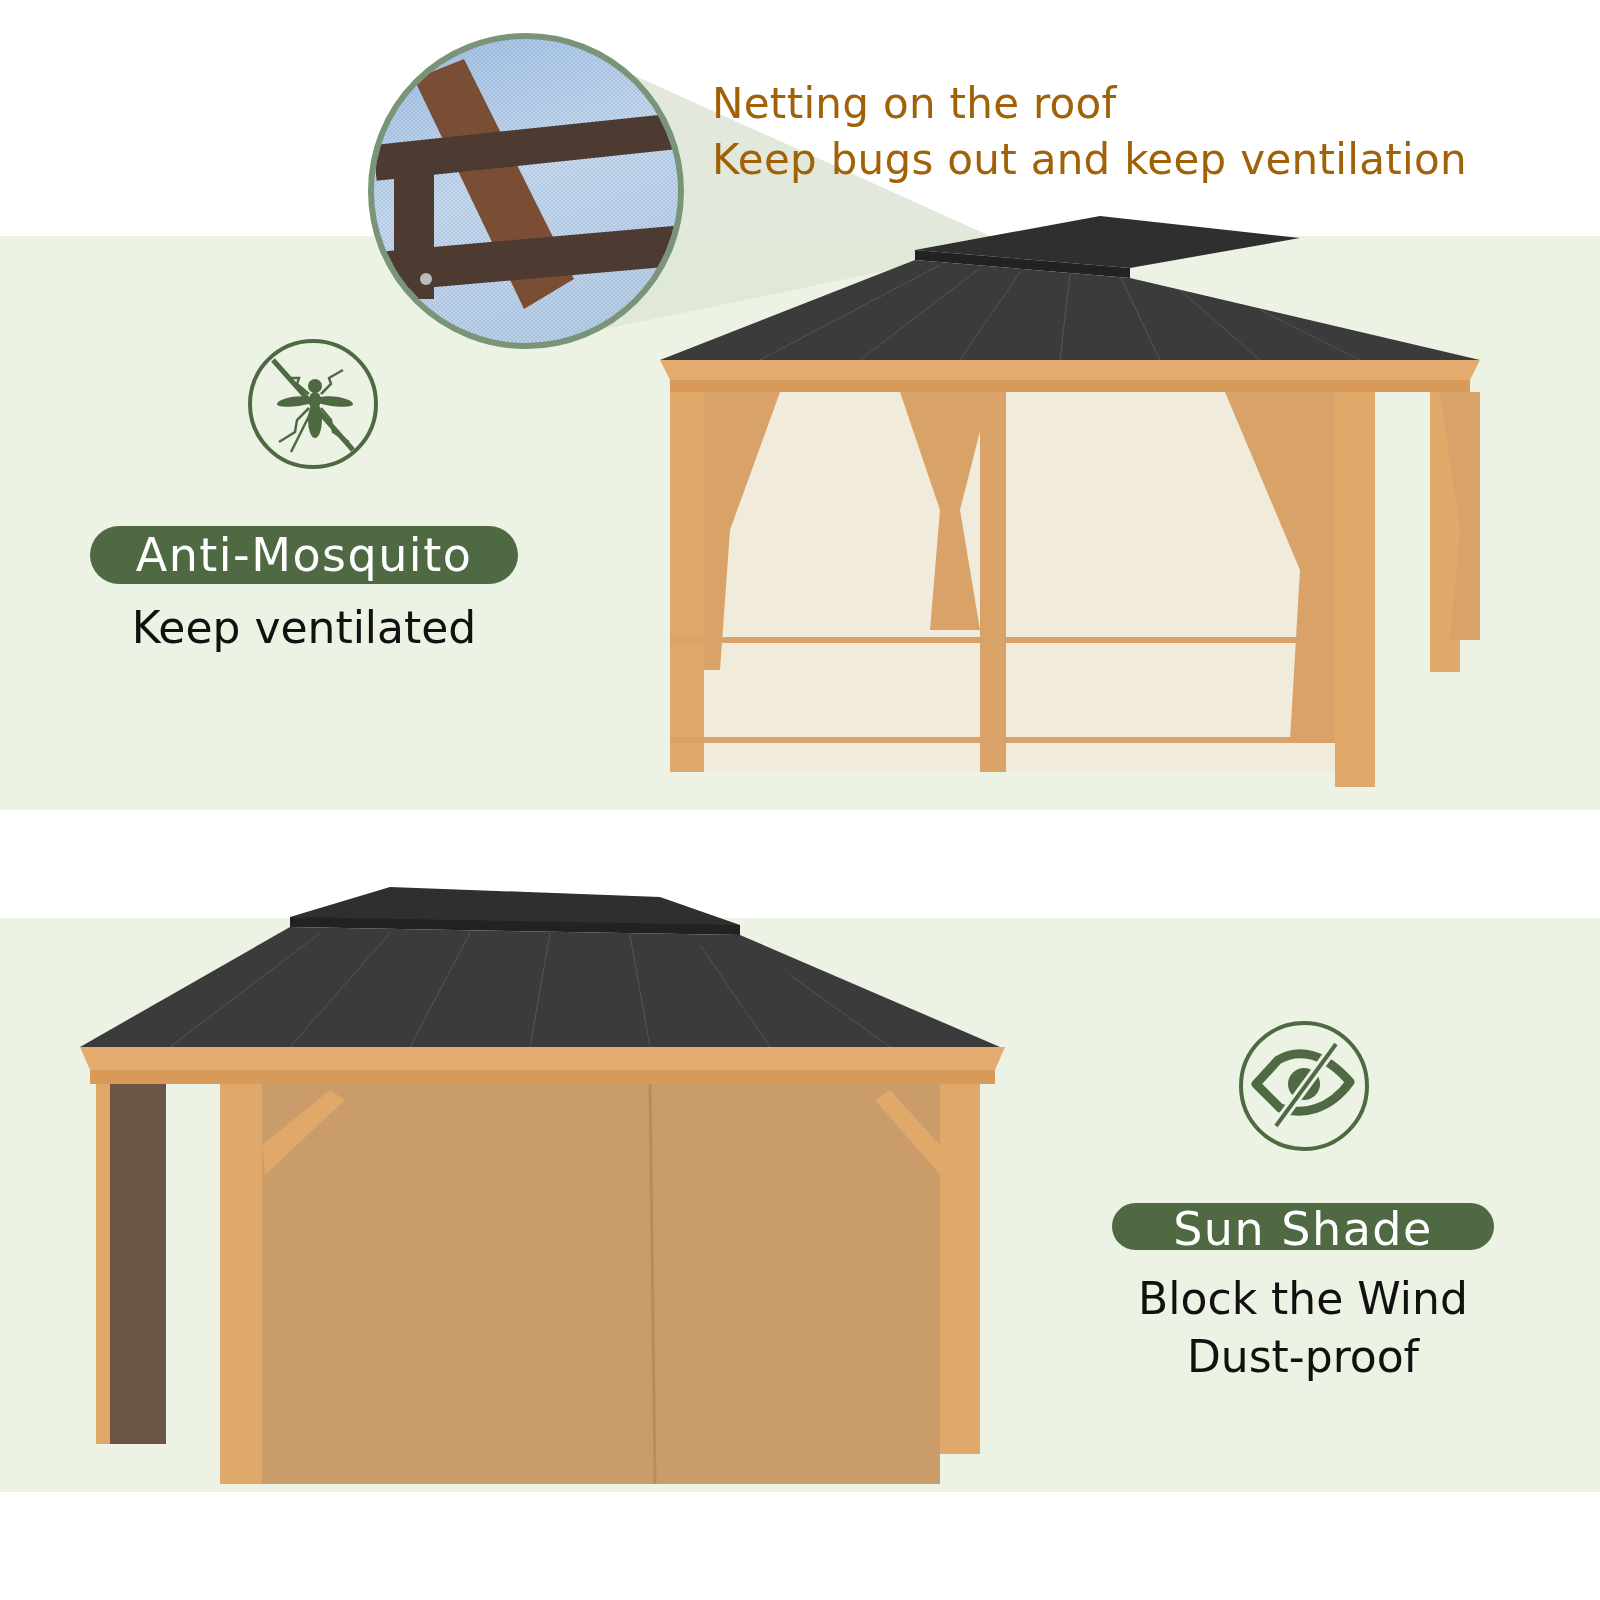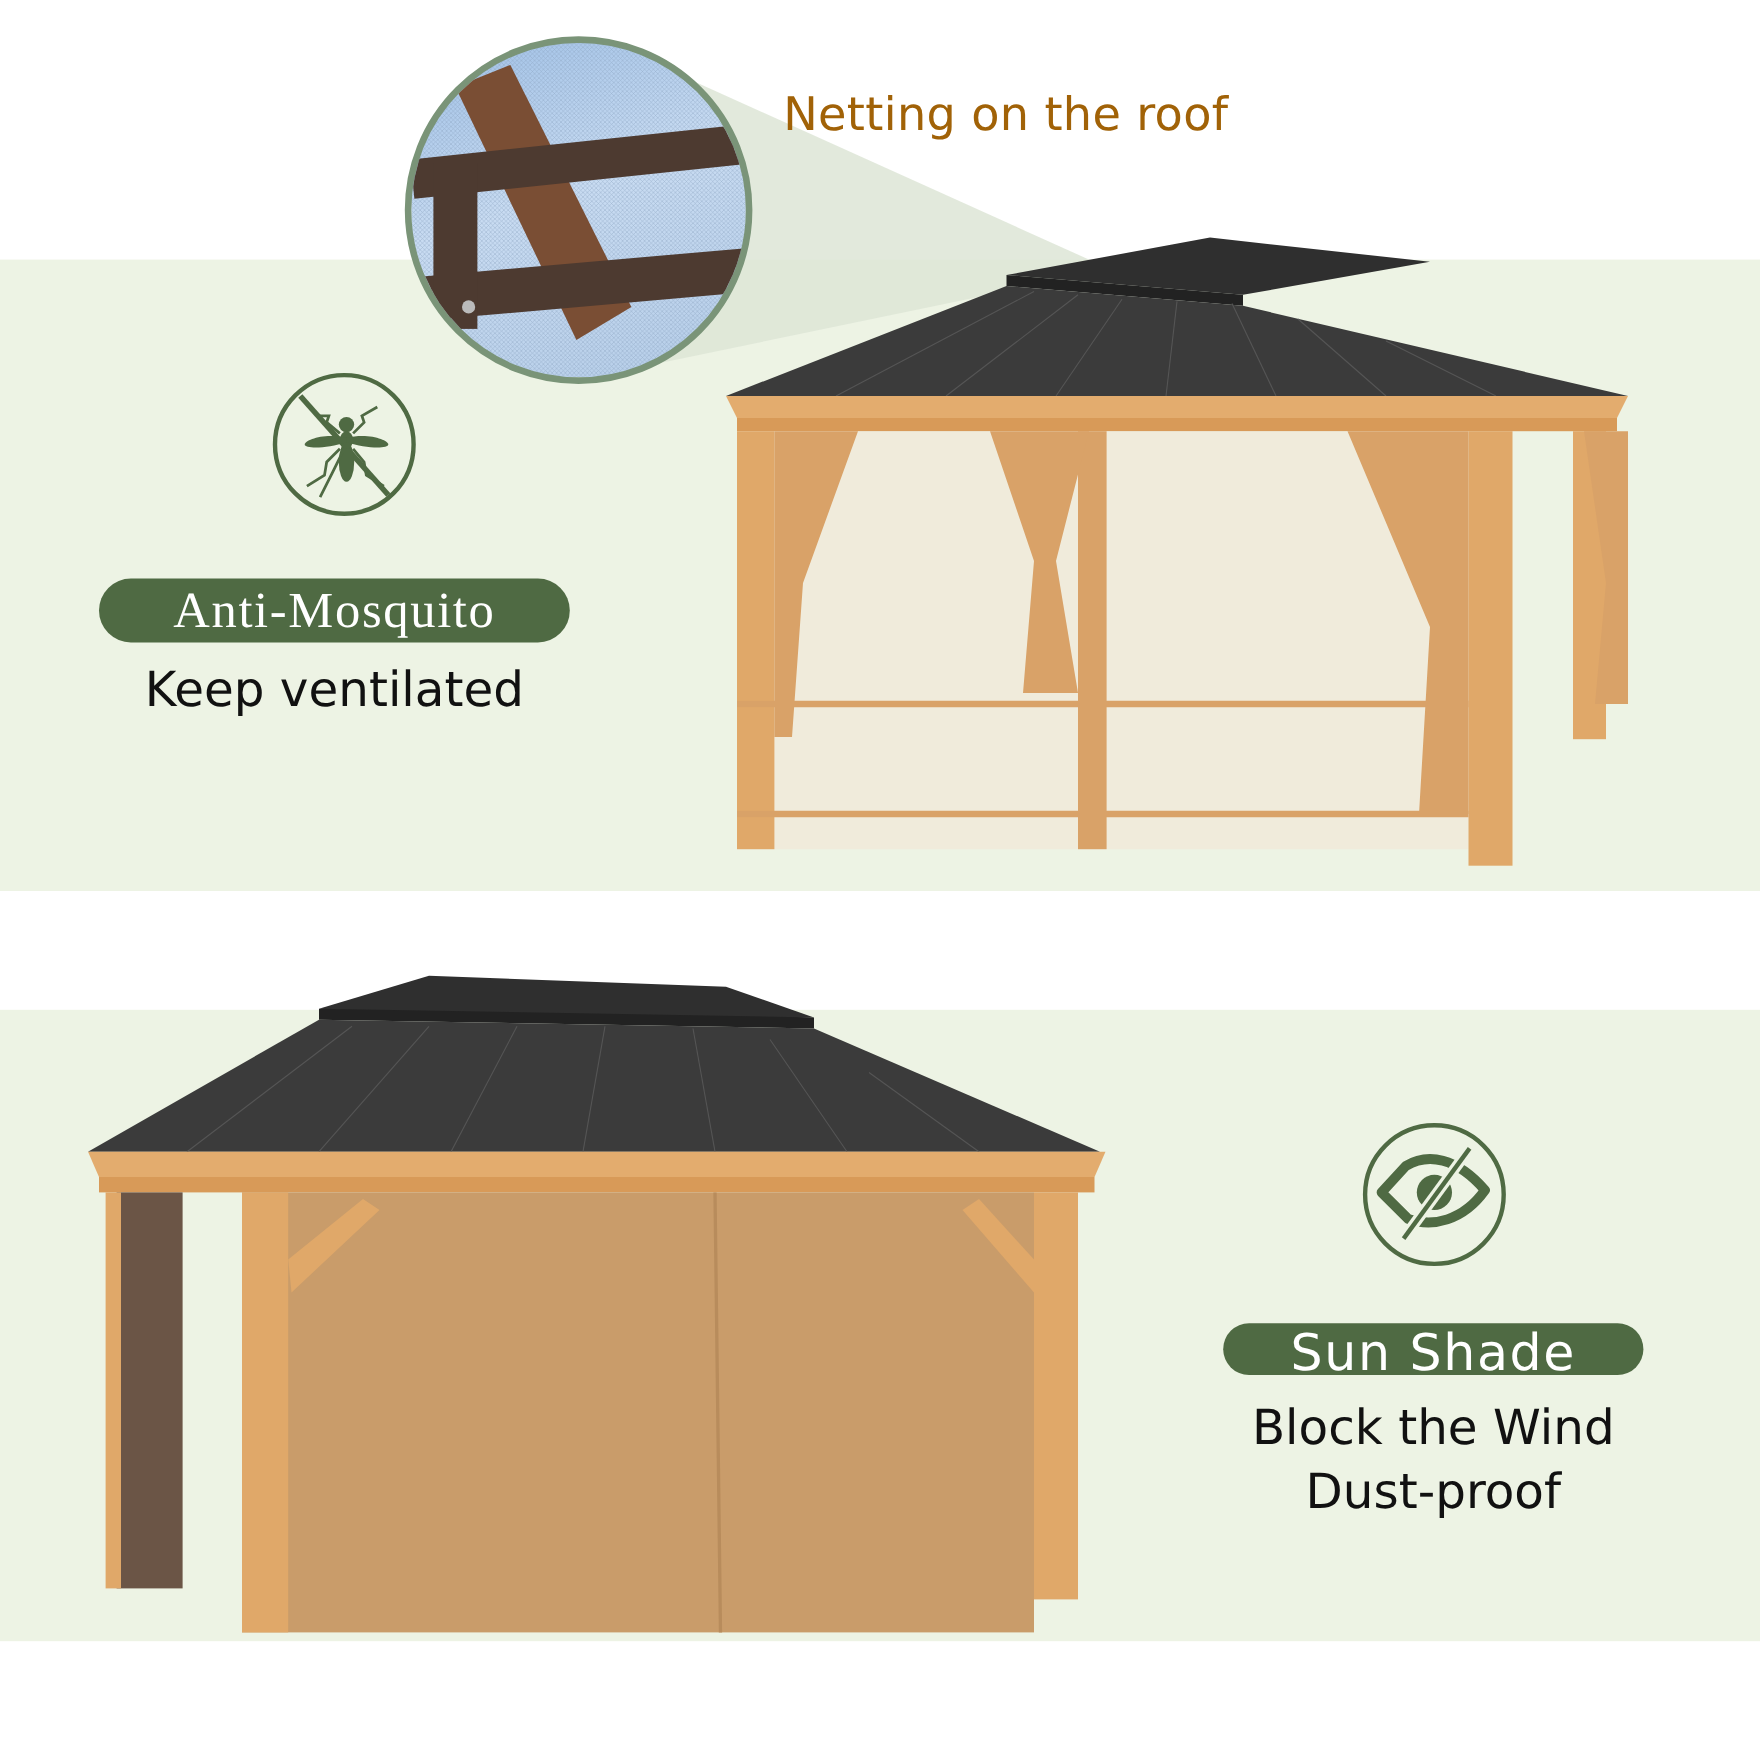--- a/index.html
+++ b/index.html
@@ -16,21 +16,21 @@
   .magnifier { position: absolute; left: 368px; top: 33px; width: 316px; height: 316px; border-radius: 50%; border: 6px solid #7a9478; box-sizing: border-box; overflow: hidden;
     background: linear-gradient(160deg, #9fc0e6 0%, #c9dcf2 45%, #b5cde8 100%); }
   .magnifier svg { position: absolute; left: 0; top: 0; }
 
   .feature-icon { position: absolute; width: 132px; height: 132px; }
   .feature-icon svg { width: 132px; height: 132px; }
   .icon-mosquito { left: 247px; top: 338px; }
   .icon-eye { left: 1238px; top: 1020px; }
 
   .pill { position: absolute; background: #4f6a43; color: #fff; border-radius: 30px; font-size: 46px; text-align: center; letter-spacing: 1.5px; box-sizing: border-box; }
-  .pill-mosquito { left: 90px; top: 526px; width: 428px; height: 58px; line-height: 58px; font-family: Liberation Serif, serif; }
+  .pill-mosquito { left: 90px; top: 526px; width: 428px; height: 58px; line-height: 58px; }
   .pill-sun { left: 1112px; top: 1203px; width: 382px; height: 47px; line-height: 52px; }
 
   .sub { position: absolute; color: #111; font-size: 44px; text-align: center; white-space: nowrap; }
   .sub-mosquito { left: 90px; top: 600px; width: 428px; line-height: 56px; text-align: center; }
   .sub-sun { left: 1112px; top: 1270px; width: 382px; line-height: 58px; }
 
   .gazebo { position: absolute; }
   .gazebo-top { left: 660px; top: 210px; width: 860px; height: 600px; }
   .gazebo-bottom { left: 70px; top: 885px; width: 960px; height: 600px; }
 </style>
@@ -39,20 +39,21 @@
 
 <div class="band band-top"></div>
 <div class="band band-bottom"></div>
 
 <svg class="cone" viewBox="0 0 1600 1600">
   <polygon points="600,60 1010,245 600,330" fill="#dde5d6" opacity="0.85"></polygon>
 </svg>
 
 <div class="callout-text">
   <div>Netting on the roof</div>
+  <div>Keep bugs out and keep ventilation</div>
 </div>
 
 <div class="magnifier">
   <svg width="304" height="304" viewBox="0 0 304 304">
     <defs>
       <pattern id="mesh" width="4" height="4" patternUnits="userSpaceOnUse">
         <rect width="4" height="4" fill="none"></rect>
         <path d="M0 0 L4 4 M4 0 L0 4" stroke="#8aa2bf" stroke-width="0.5"></path>
       </pattern>
     </defs>

